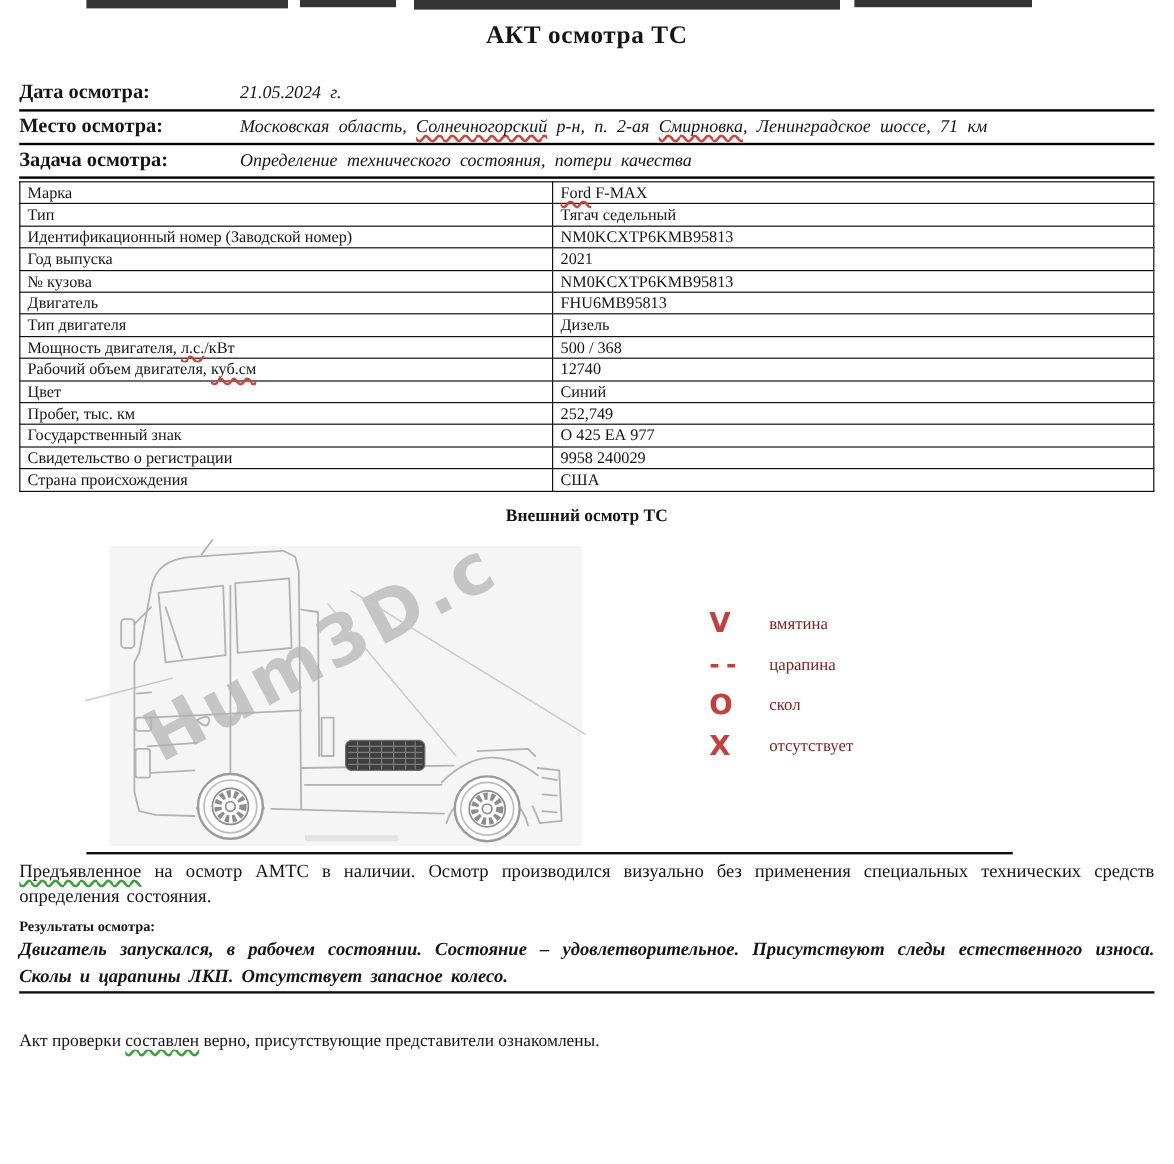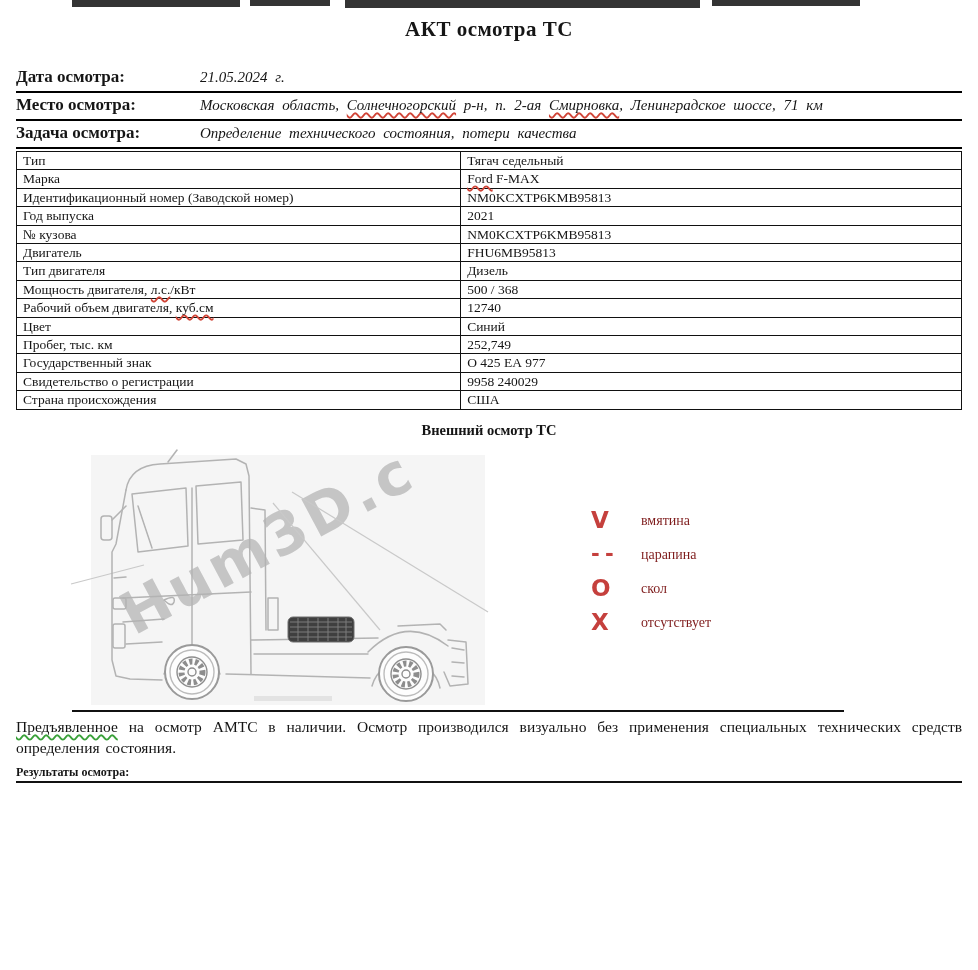--- a/index.html
+++ b/index.html
@@ -70,26 +70,26 @@
         <span class="hlabel">Задача осмотра:</span>
         <span class="hvalue"><span>Определение технического состояния, потери качества</span></span>
       </div>
     </div>
 
 
   <table class="vtable">
     <tbody>
 
     <tr>
+          <td class="tl"><span>Марка</span></td>
+          <td class="tv"><span class="sq sq-red">Ford</span><span> F-MAX</span></td>
+        </tr>
+        <tr>
           <td class="tl"><span>Тип</span></td>
           <td class="tv"><span>Тягач седельный</span></td>
-        </tr>
-        <tr>
-          <td class="tl"><span>Марка</span></td>
-          <td class="tv"><span class="sq sq-red">Ford</span><span> F-MAX</span></td>
         </tr>
         <tr>
           <td class="tl"><span>Идентификационный номер (Заводской номер)</span></td>
           <td class="tv"><span>NM0KCXTP6KMB95813</span></td>
         </tr>
         <tr>
           <td class="tl"><span>Год выпуска</span></td>
           <td class="tv"><span>2021</span></td>
         </tr>
         <tr>
@@ -220,16 +220,18 @@
           <span class="legend-label">отсутствует</span>
         </div>
       </div>
   </div>
 
   <div class="rule-figure"></div>
 
   <div class="para"><span class="sq sq-green">Предъявленное</span><span> на осмотр АМТС в наличии. Осмотр производился визуально без применения специальных технических средств определения состояния.</span></div>
 
   <div class="results-title">Результаты осмотра:</div>
+  <div class="results"><span>Двигатель  запускался, в рабочем состоянии. Состояние – удовлетворительное. Присутствуют следы естественного износа. Сколы и царапины ЛКП. Отсутствует запасное колесо.</span></div>
   <div class="rule-full"></div>
 
+  <div class="closing"><span>Акт проверки </span><span class="sq sq-green">составлен</span><span> верно,  присутствующие представители ознакомлены.</span></div>
 
 </div>
 
 </body></html>

